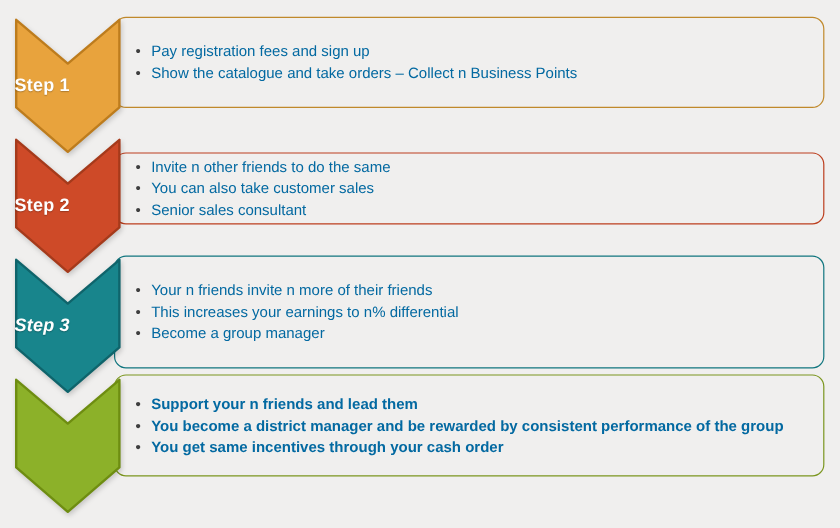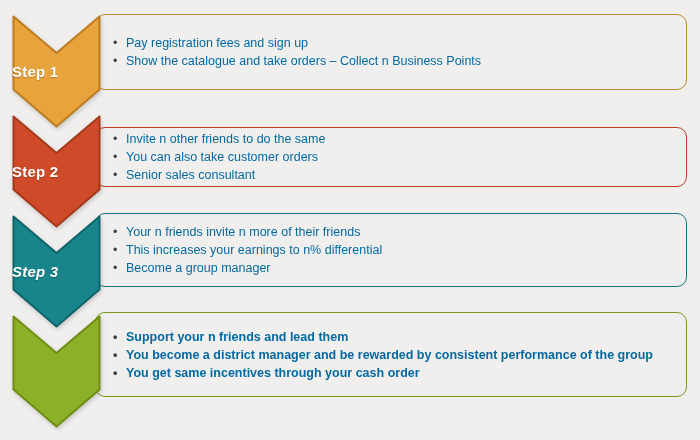--- a/index.html
+++ b/index.html
@@ -20,21 +20,21 @@
     width:592px;
     box-sizing:border-box;
     border:1.5px solid #999;
     border-radius:10px;
     background:transparent;
     display:flex;
     align-items:center;
   }
   #box-0 { top:14px;  height:76px; }
   #box-1 { top:115px; height:60px;margin-top:12px; }
-  #box-2 { top:213px; height:74px; }
+  #box-2 { top:213px; height:94px; }
   #box-3 { top:312px; height:85px;font-weight:bold; }
 
   .box ul {
     margin:0;
     padding:0 10px 0 17px;
     list-style:none;
   }
   .box li {
     position:relative;
     padding-left:13px;
@@ -94,21 +94,21 @@
   <div class="chev" id="chev-0">
     <svg viewBox="0 0 89 113">
       <polygon points="1.5,1.5 44.5,38 87.5,1.5 87.5,74.5 44.5,111.5 1.5,74.5" stroke-width="2" stroke-linejoin="round" fill="#E8A33D" stroke="#BD7C1D"></polygon>
     </svg>
     <div class="lbl">Step 1</div>
   </div>
 
   <div class="box" id="box-1" style="border-color: rgb(188, 63, 30);">
     <ul>
       <li>Invite n other friends to do the same</li>
-      <li>You can also take customer orders</li>
+      <li>You can also take customer sales</li>
       <li>Senior sales consultant</li>
     </ul>
   </div>
   <div class="chev" id="chev-1">
     <svg viewBox="0 0 89 113">
       <polygon points="1.5,1.5 44.5,38 87.5,1.5 87.5,74.5 44.5,111.5 1.5,74.5" stroke-width="2" stroke-linejoin="round" fill="#CE4A28" stroke="#A53A1B"></polygon>
     </svg>
     <div class="lbl">Step 2</div>
   </div>
 

